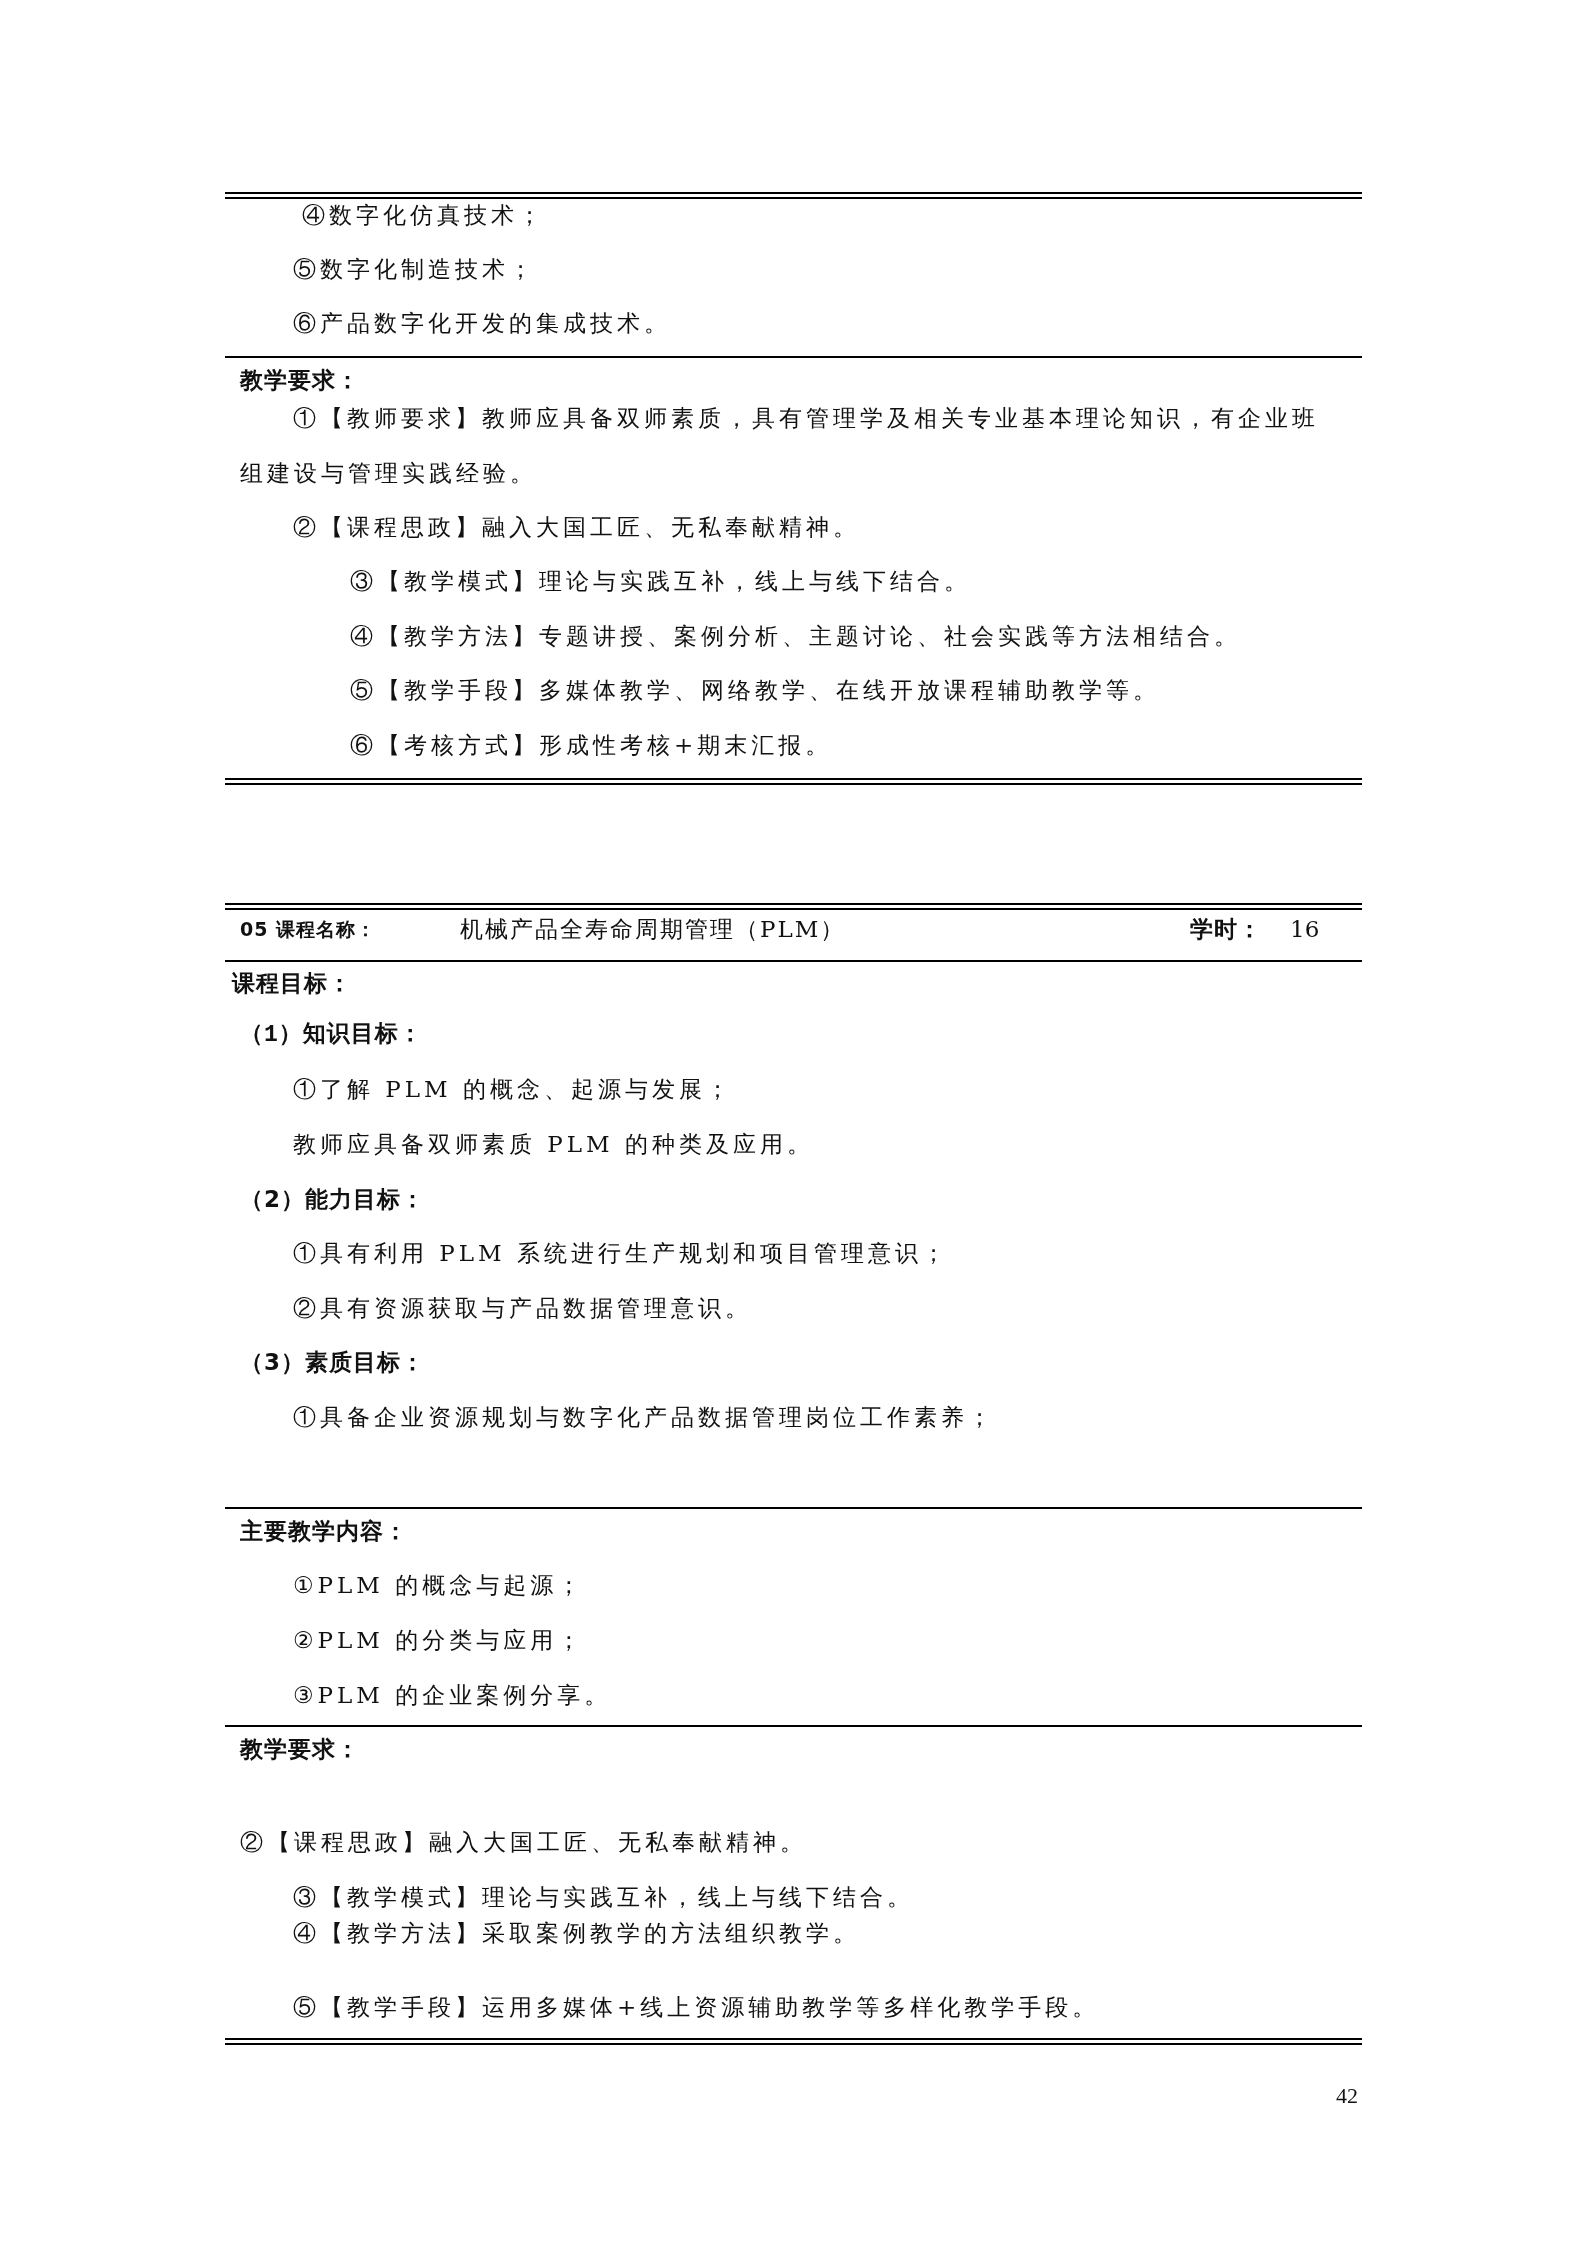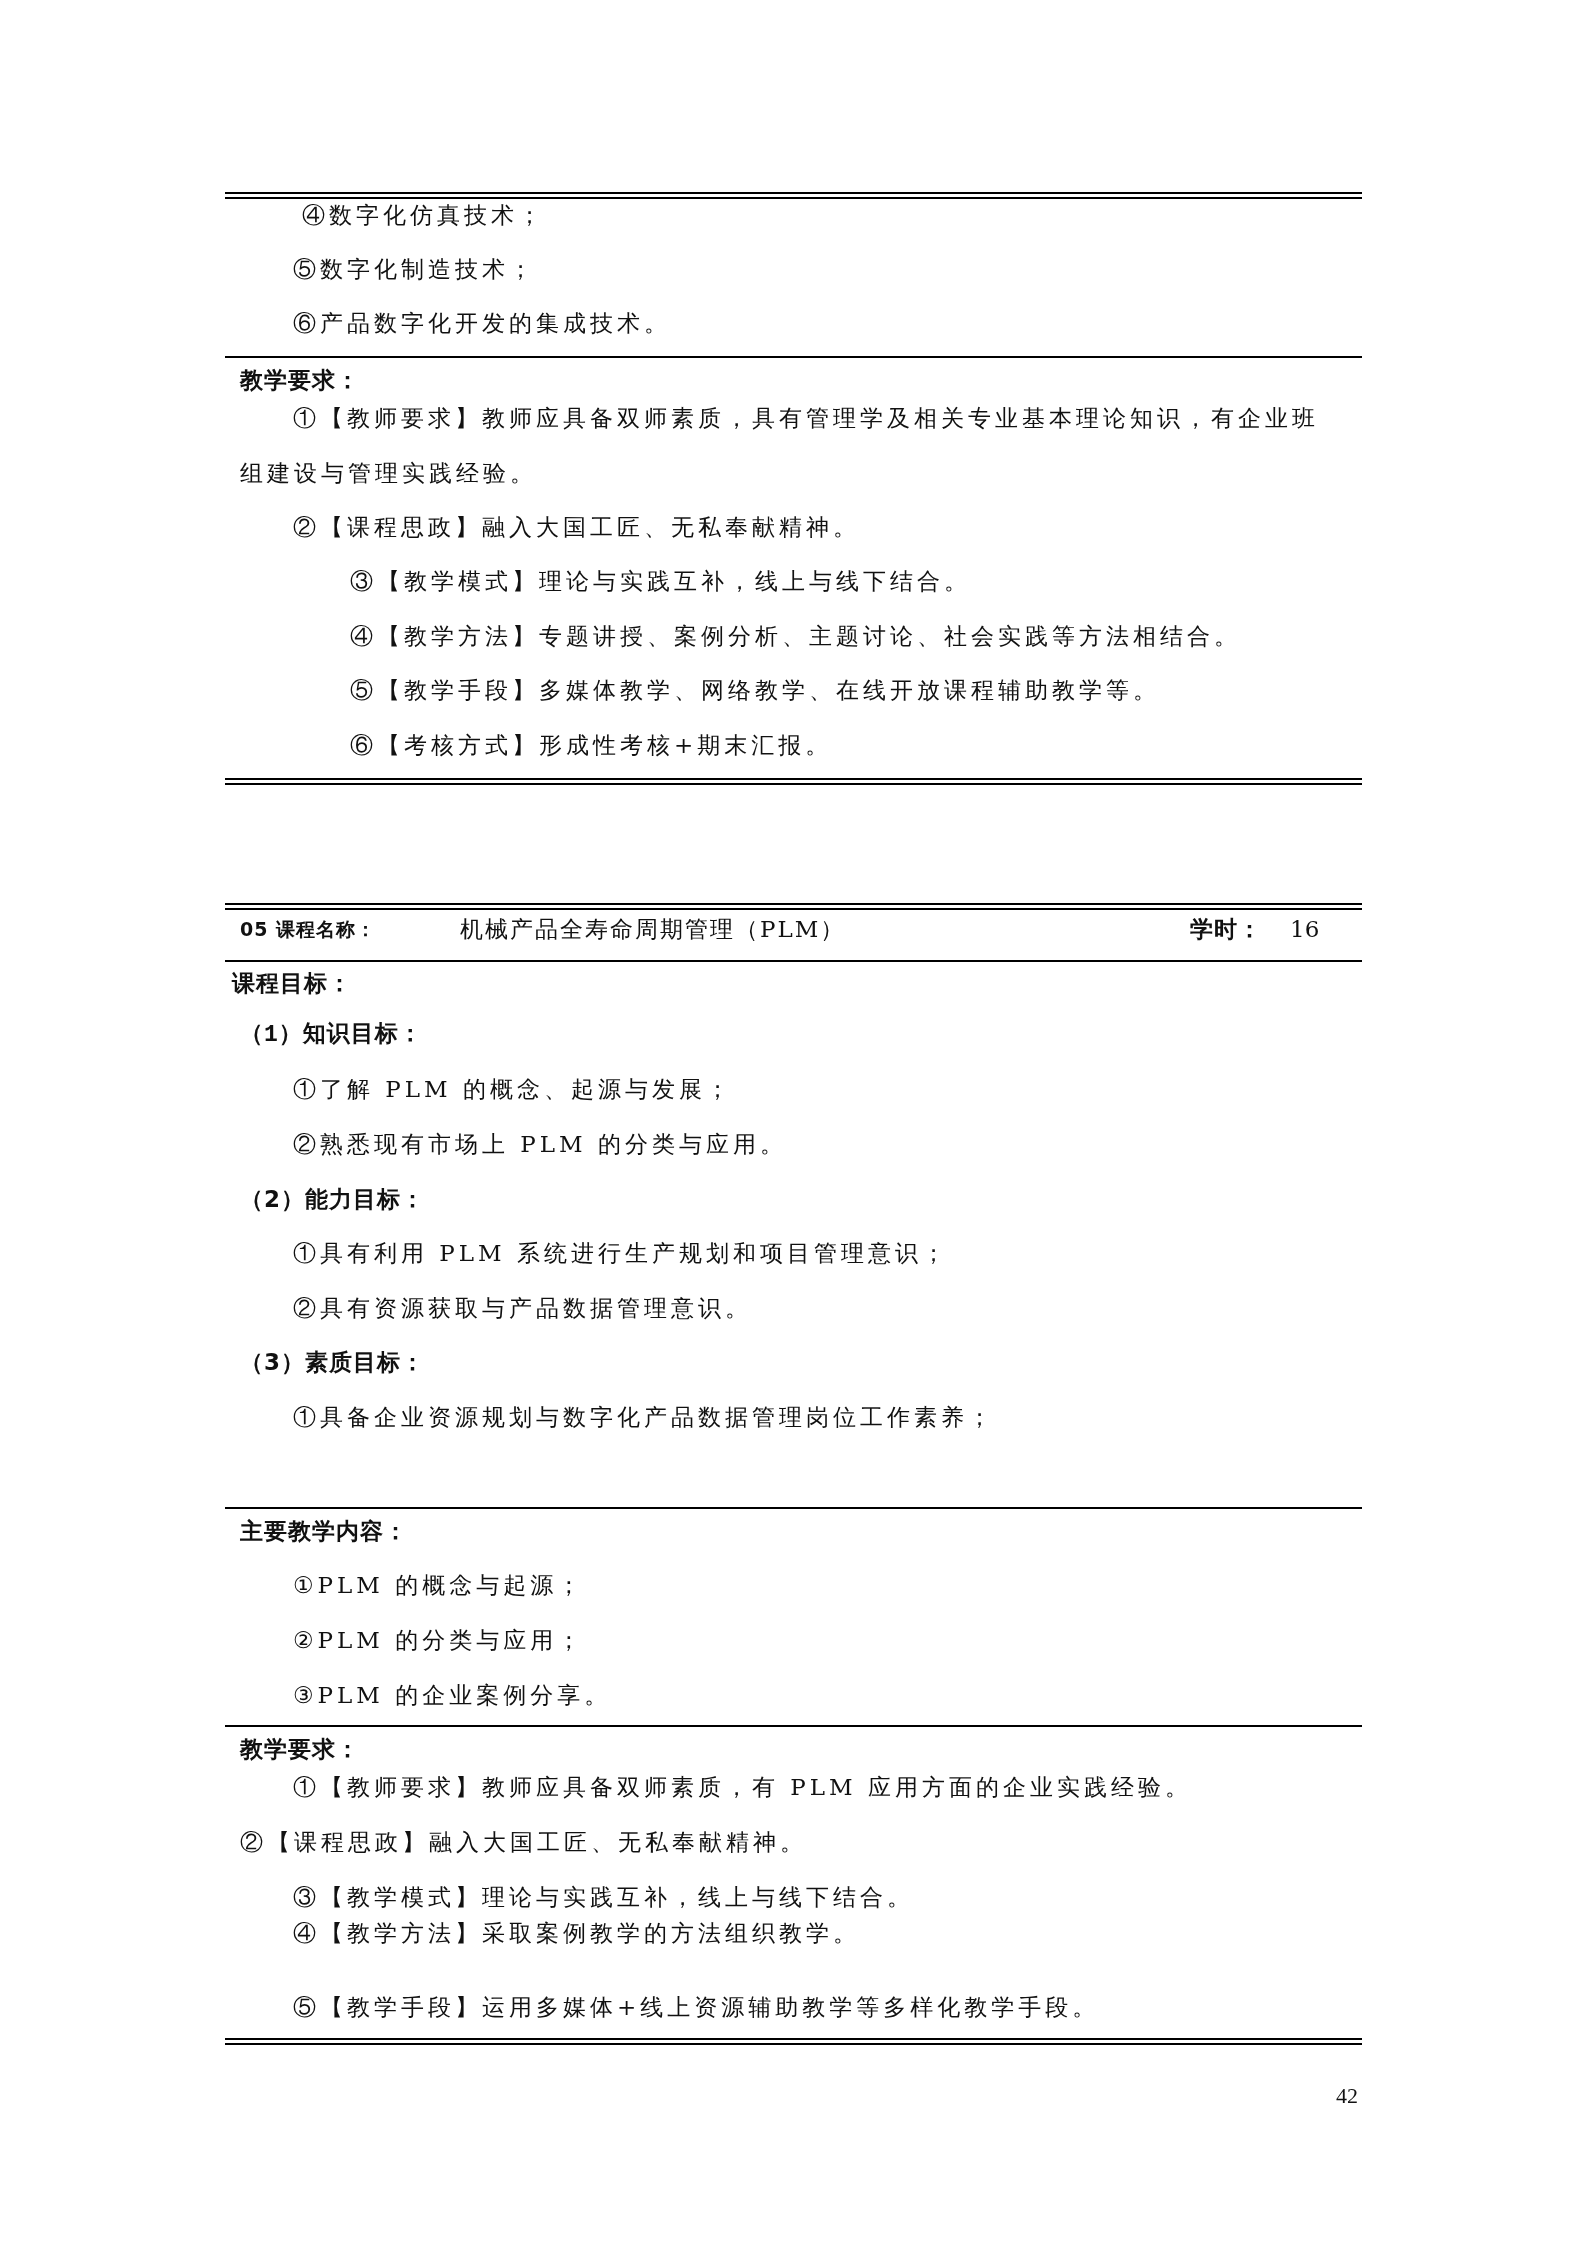--- a/index.html
+++ b/index.html
@@ -122,40 +122,39 @@
   <div class="course-name">机械产品全寿命周期管理（PLM）</div>
   <div class="hours-label">学时：</div>
   <div class="hours-value">16</div>
 
   <div class="rule single" style="top:960px;"></div>
 
   <div class="line heading" style="top:968px; left:232px;">课程目标：</div>
 
   <div class="line heading" style="top:1020px; left:240px;font-family:Liberation Mono, monospace;">（1）知识目标：</div>
   <div class="line" style="top:1074px; left:293px;">①了解 PLM 的概念、起源与发展；</div>
-  <div class="line" style="top:1129px; left:293px;">②熟悉现有市场上 PLM 的分类与应用。</div>
+  <div class="line" style="top:1129px; left:293px;">教师应具备双师素质 PLM 的种类及应用。</div>
 
   <div class="line heading" style="top:1184px; left:240px;">（2）能力目标：</div>
   <div class="line" style="top:1238px; left:293px;">①具有利用 PLM 系统进行生产规划和项目管理意识；</div>
   <div class="line" style="top:1293px; left:293px;">②具有资源获取与产品数据管理意识。</div>
 
   <div class="line heading" style="top:1347px; left:240px;">（3）素质目标：</div>
   <div class="line" style="top:1402px; left:293px;">①具备企业资源规划与数字化产品数据管理岗位工作素养；</div>
 
   <div class="rule single" style="top:1507px;"></div>
 
   <div class="line heading" style="top:1516px; left:240px;">主要教学内容：</div>
   <div class="line" style="top:1570px; left:293px;">①PLM 的概念与起源；</div>
   <div class="line" style="top:1625px; left:293px;">②PLM 的分类与应用；</div>
   <div class="line" style="top:1680px; left:293px;">③PLM 的企业案例分享。</div>
 
   <div class="rule single" style="top:1725px;"></div>
 
   <div class="line heading" style="top:1734px; left:240px;">教学要求：</div>
-  <div class="line" style="top:1772px; left:293px;">①【教师要求】教师应具备双师素质，有 PLM 应用方面的企业实践经验。</div>
   <div class="line" style="top:1827px; left:240px;">②【课程思政】融入大国工匠、无私奉献精神。</div>
   <div class="line" style="top:1882px; left:293px;">③【教学模式】理论与实践互补，线上与线下结合。</div>
   <div class="line" style="top:1918px; left:293px;">④【教学方法】采取案例教学的方法组织教学。</div>
   <div class="line" style="top:1992px; left:293px;">⑤【教学手段】运用多媒体+线上资源辅助教学等多样化教学手段。</div>
 
   <div class="rule double" style="top:2038px;"></div>
 
   <div class="page-number">42</div>
 </div>
 

